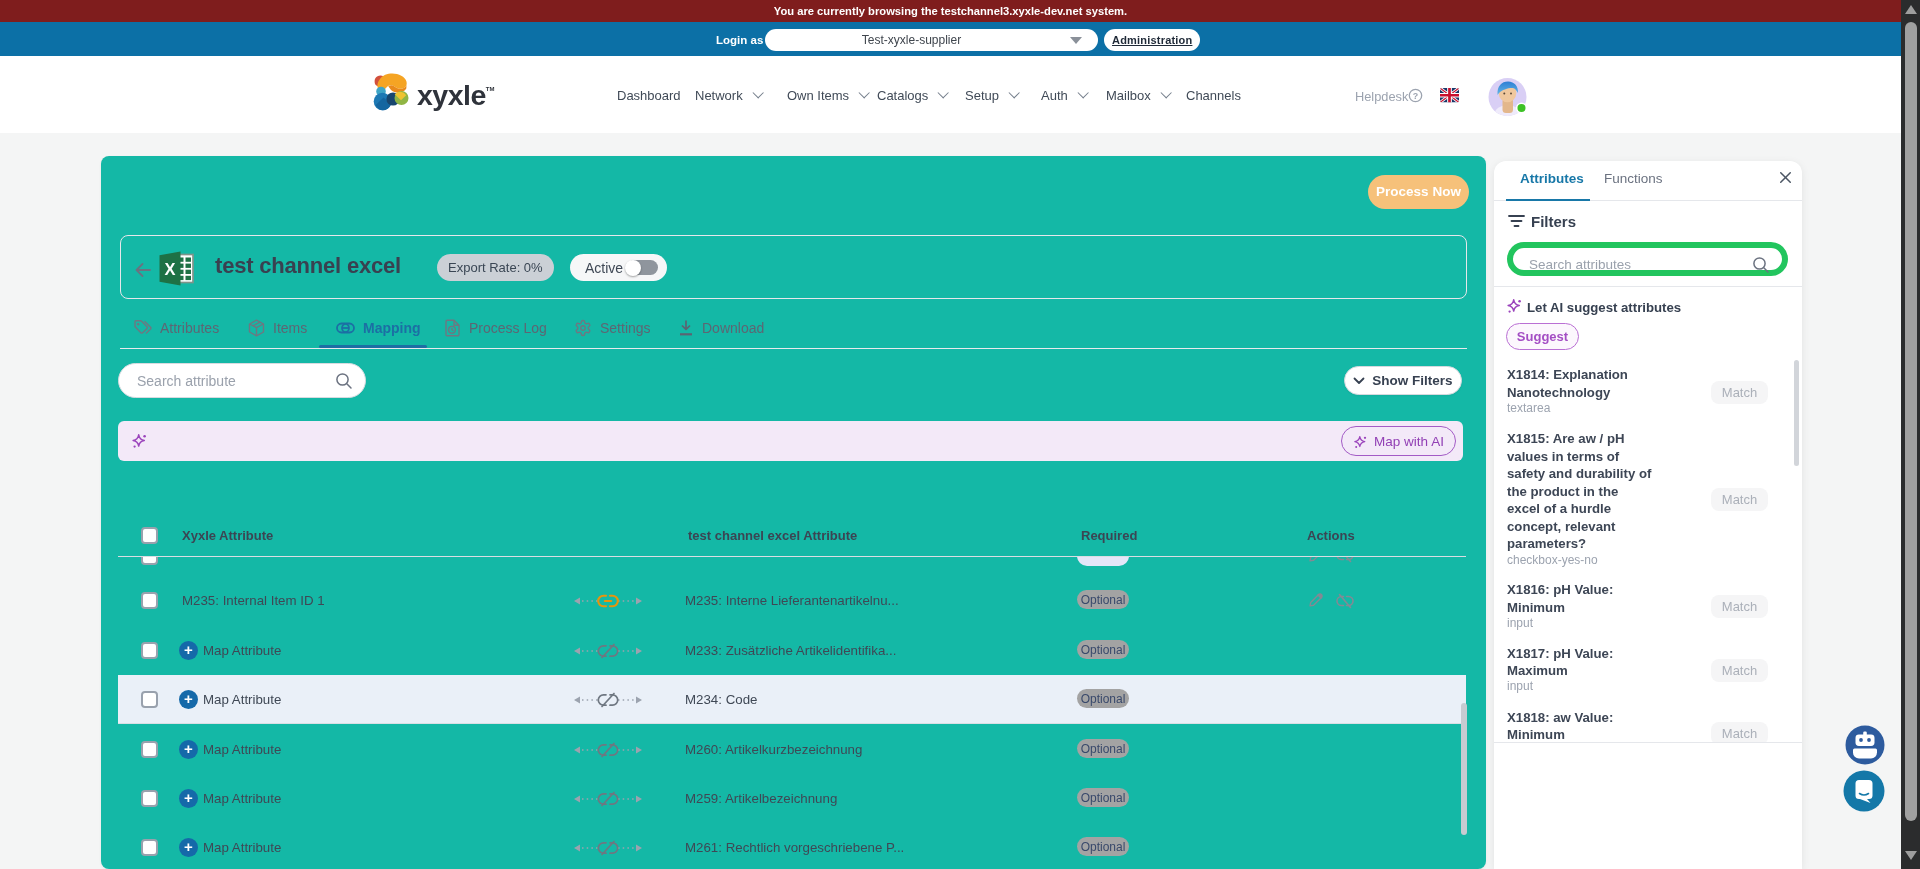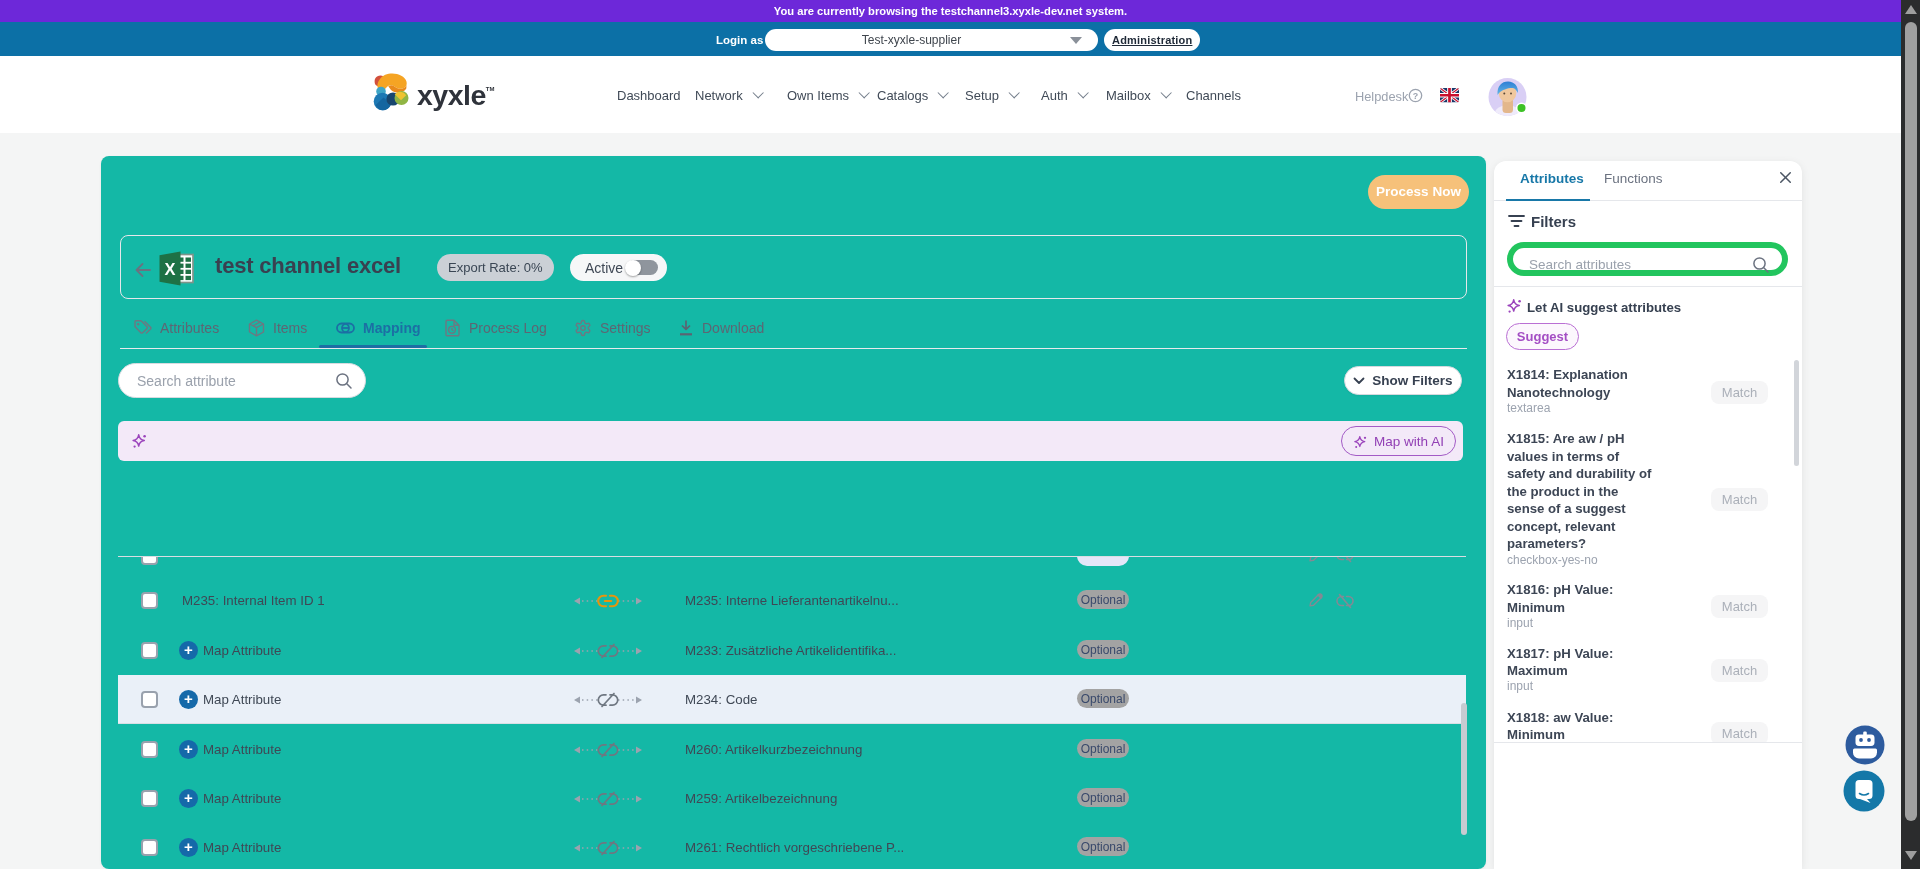--- a/index.html
+++ b/index.html
@@ -1,20 +1,20 @@
 <!DOCTYPE html>
 <html><head>
 <meta charset="utf-8">
 <style>
 * { margin:0; padding:0; box-sizing:border-box; }
 html,body { width:1920px; height:869px; overflow:hidden; background:#F4F5F5; font-family:"Liberation Sans", sans-serif; }
 .abs { position:absolute; }
 #stage { position:relative; width:1920px; height:869px; }
 
-#banner { left:0; top:0; width:1901px; height:22px; background:#6d28d9; color:#fff; font-size:11.2px; font-weight:bold; text-align:center; line-height:23px; }
+#banner { left:0; top:0; width:1901px; height:22px; background:#7f1d1d; color:#fff; font-size:11.2px; font-weight:bold; text-align:center; line-height:23px; }
 #bluebar { left:0; top:22px; width:1901px; height:34px; background:#0C70A6; }
 #loginas { left:716px; top:31px; color:#fff; font-weight:bold; font-size:11.5px; line-height:19px; }
 #selpill { left:765px; top:29px; width:333px; height:22px; background:#fff; border-radius:11px; font-size:12px; color:#3F454D; text-align:center; line-height:22px; padding-right:40px; }
 #selcaret { left:1070px; top:37px; width:0; height:0; border-left:6px solid transparent; border-right:6px solid transparent; border-top:7px solid #8a9099; }
 #adminpill { left:1104px; top:29px; height:22px; background:#fff; border-radius:11px; padding:0 8px; font-size:11px; font-weight:600; color:#1f2937; line-height:22px; letter-spacing:0.2px; }
 #adminpill span { text-decoration:underline; }
 
 #header { left:0; top:56px; width:1901px; height:77px; background:#fff; }
 #logotext { left:417px; top:79px; font-size:28.5px; font-weight:bold; color:#2F333B; letter-spacing:-0.5px; }
 #tm { font-size:6px; vertical-align:14px; letter-spacing:0; }
@@ -284,20 +284,27 @@
           <g stroke="#9B44BC" stroke-width="1.5" fill="none" stroke-linejoin="round">
 <path d="M7.7 1.8 C8.3 5.3 9.8 6.8 13.3 7.4 C9.8 8 8.3 9.5 7.7 13 C7.1 9.5 5.6 8 2.1 7.4 C5.6 6.8 7.1 5.3 7.7 1.8 Z"></path>
 </g>
 <circle cx="13.6" cy="3.2" r="1.3" fill="#9B44BC"></circle>
 <circle cx="3.6" cy="13.6" r="1.15" fill="#9B44BC"></circle>
         </svg>
         <span>Map with AI</span>
       </div>
   </div>
 
+  <div class="abs" id="thead">
+    <div class="chk" style="position:absolute; left:23px; top:8px;"></div>
+    <div class="th" style="left:64px;">Xyxle Attribute</div>
+    <div class="th" style="left:570px;">test channel excel Attribute</div>
+    <div class="th" style="left:963px;">Required</div>
+    <div class="th" style="left:1189px;">Actions</div>
+  </div>
   <div class="abs" id="theadline"></div>
   <div class="abs" style="left:118px; top:557px; width:1348px; height:10px; overflow:hidden;">
     <div class="chk" style="position:absolute; left:23px; top:-9px;"></div>
     <div style="position:absolute; left:959px; top:-11px; width:52px; height:20px; background:#E4E6F8; border-radius:10px;"></div>
     <svg width="16" height="16" viewBox="0 0 16 16" style="position:absolute; left:1190px; top:-10px;">
         <g stroke="#828A94" stroke-width="1.4" fill="none" stroke-linecap="round" stroke-linejoin="round">
           <path d="M10.6 2.5 l2.9 2.9 L5.6 13.3 l-3.5 0.6 0.6 -3.5 Z"></path>
         </g>
       </svg>
     <svg width="20" height="20" viewBox="0 0 20 20" style="position:absolute; left:1217px; top:-12px;">
@@ -487,21 +494,21 @@
     <div id="aisuggest">Let AI suggest attributes</div>
     <div id="suggestbtn">Suggest</div>
     <div id="plist">
 <div class="attr-t" style="top:15.2px;">X1814: Explanation</div>
 <div class="attr-t" style="top:32.8px;">Nanotechnology</div>
 <div class="attr-s" style="top:50.2px;">textarea</div>
 <div class="attr-t" style="top:79.2px;">X1815: Are aw / pH</div>
 <div class="attr-t" style="top:96.8px;">values in terms of</div>
 <div class="attr-t" style="top:114.2px;">safety and durability of</div>
 <div class="attr-t" style="top:131.8px;">the product in the</div>
-<div class="attr-t" style="top:149.2px;">sense of a suggest</div>
+<div class="attr-t" style="top:149.2px;">excel of a hurdle</div>
 <div class="attr-t" style="top:166.8px;">concept, relevant</div>
 <div class="attr-t" style="top:183.8px;">parameters?</div>
 <div class="attr-s" style="top:201.8px;">checkbox-yes-no</div>
 <div class="attr-t" style="top:230.2px;">X1816: pH Value:</div>
 <div class="attr-t" style="top:247.8px;">Minimum</div>
 <div class="attr-s" style="top:264.8px;">input</div>
 <div class="attr-t" style="top:293.8px;">X1817: pH Value:</div>
 <div class="attr-t" style="top:311.2px;">Maximum</div>
 <div class="attr-s" style="top:327.8px;">input</div>
 <div class="attr-t" style="top:357.8px;">X1818: aw Value:</div>

